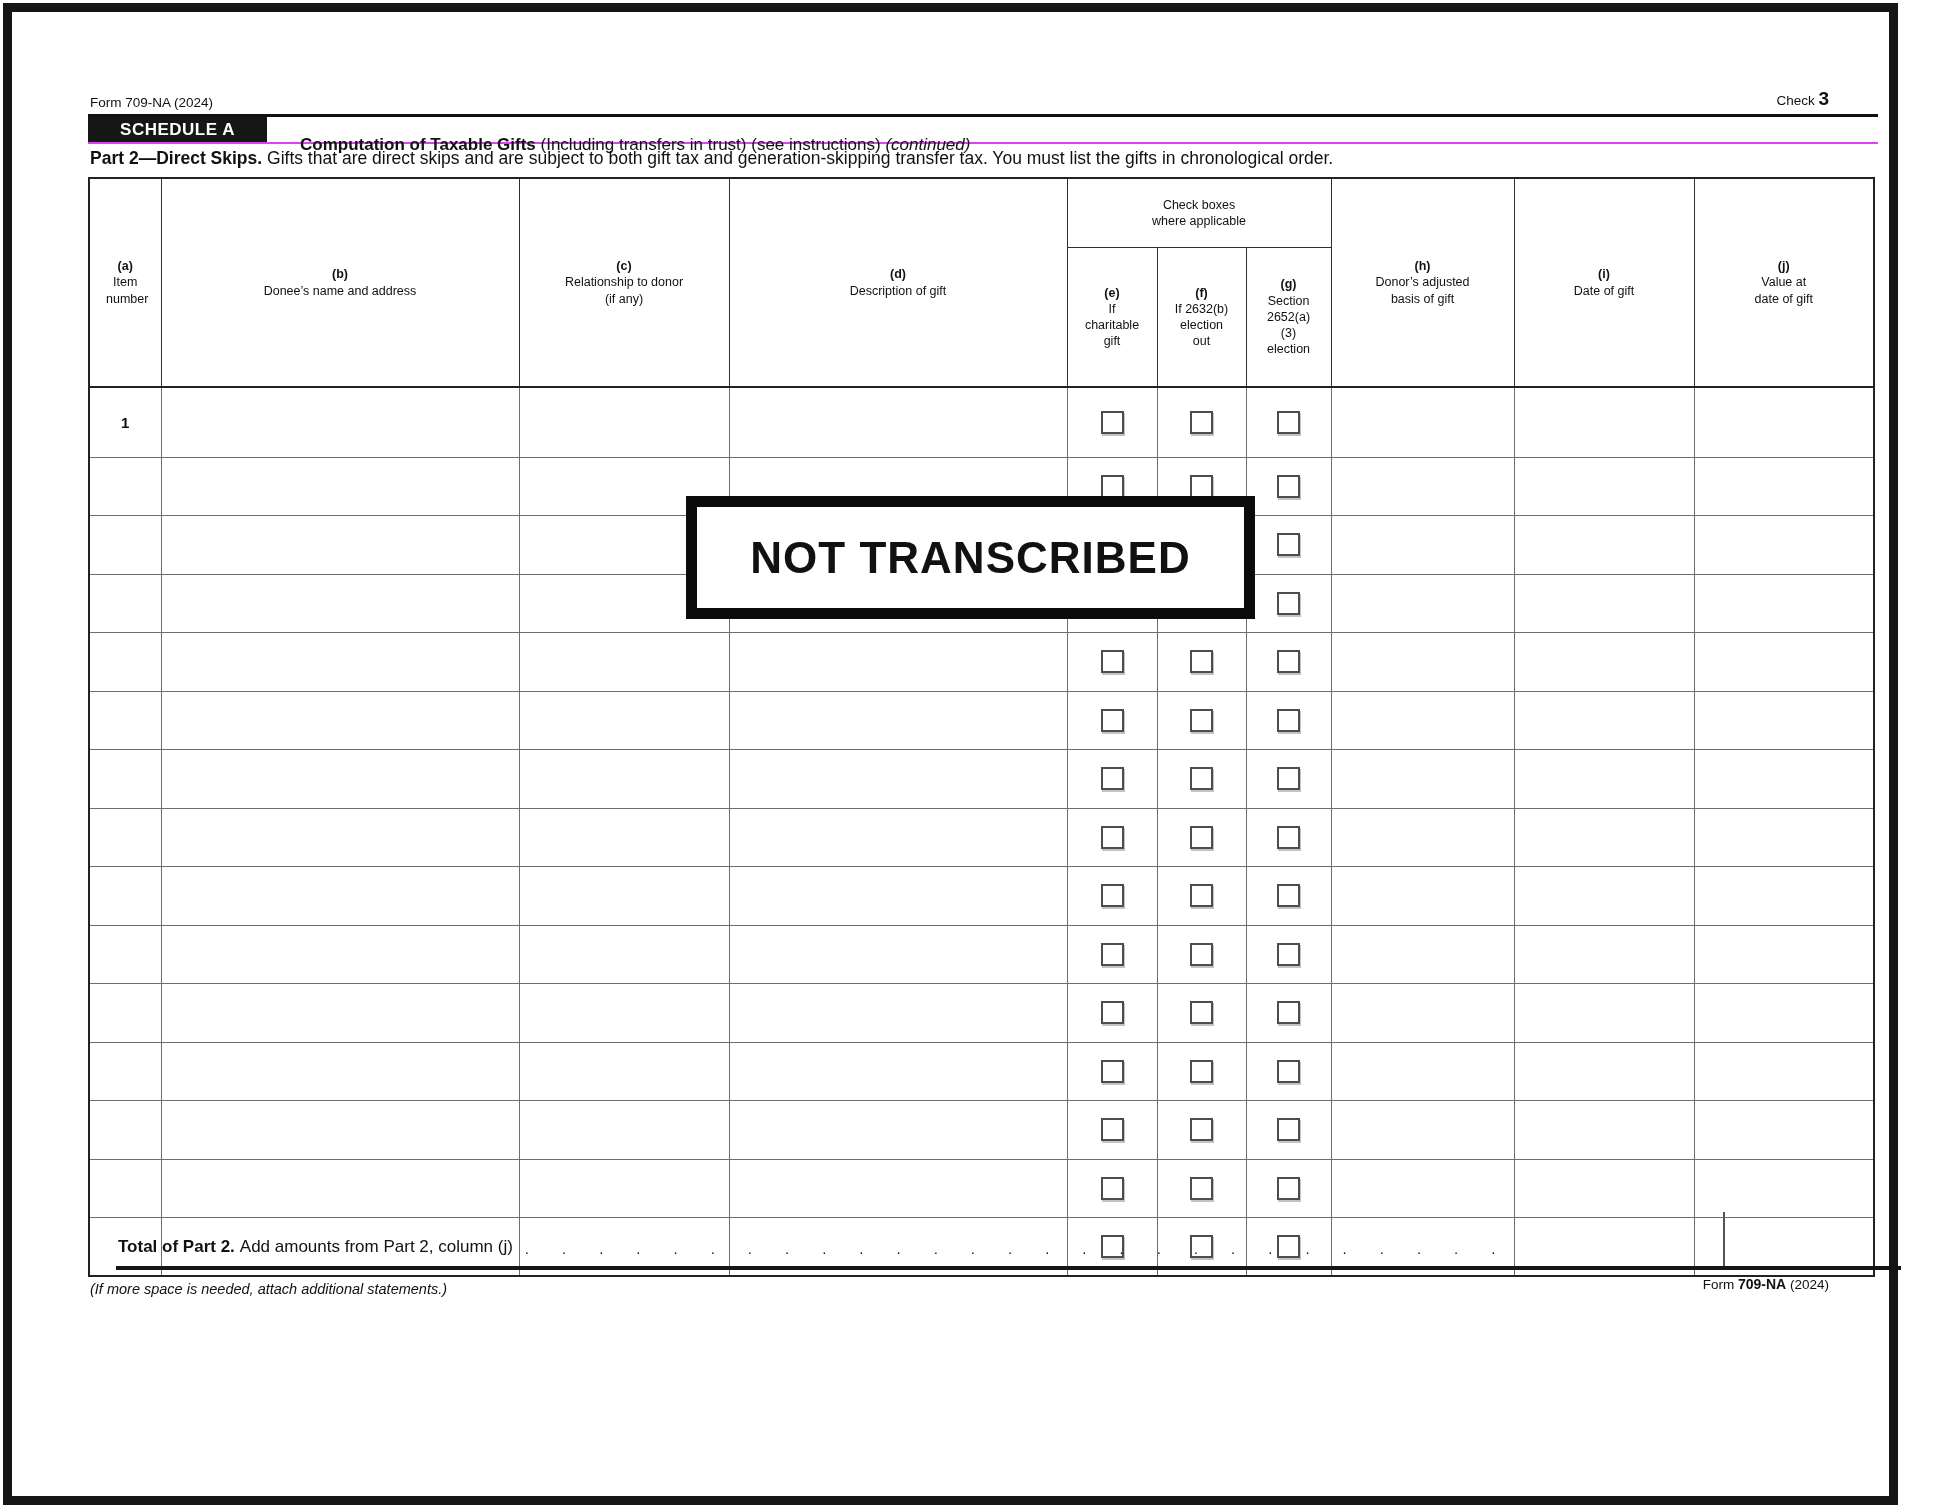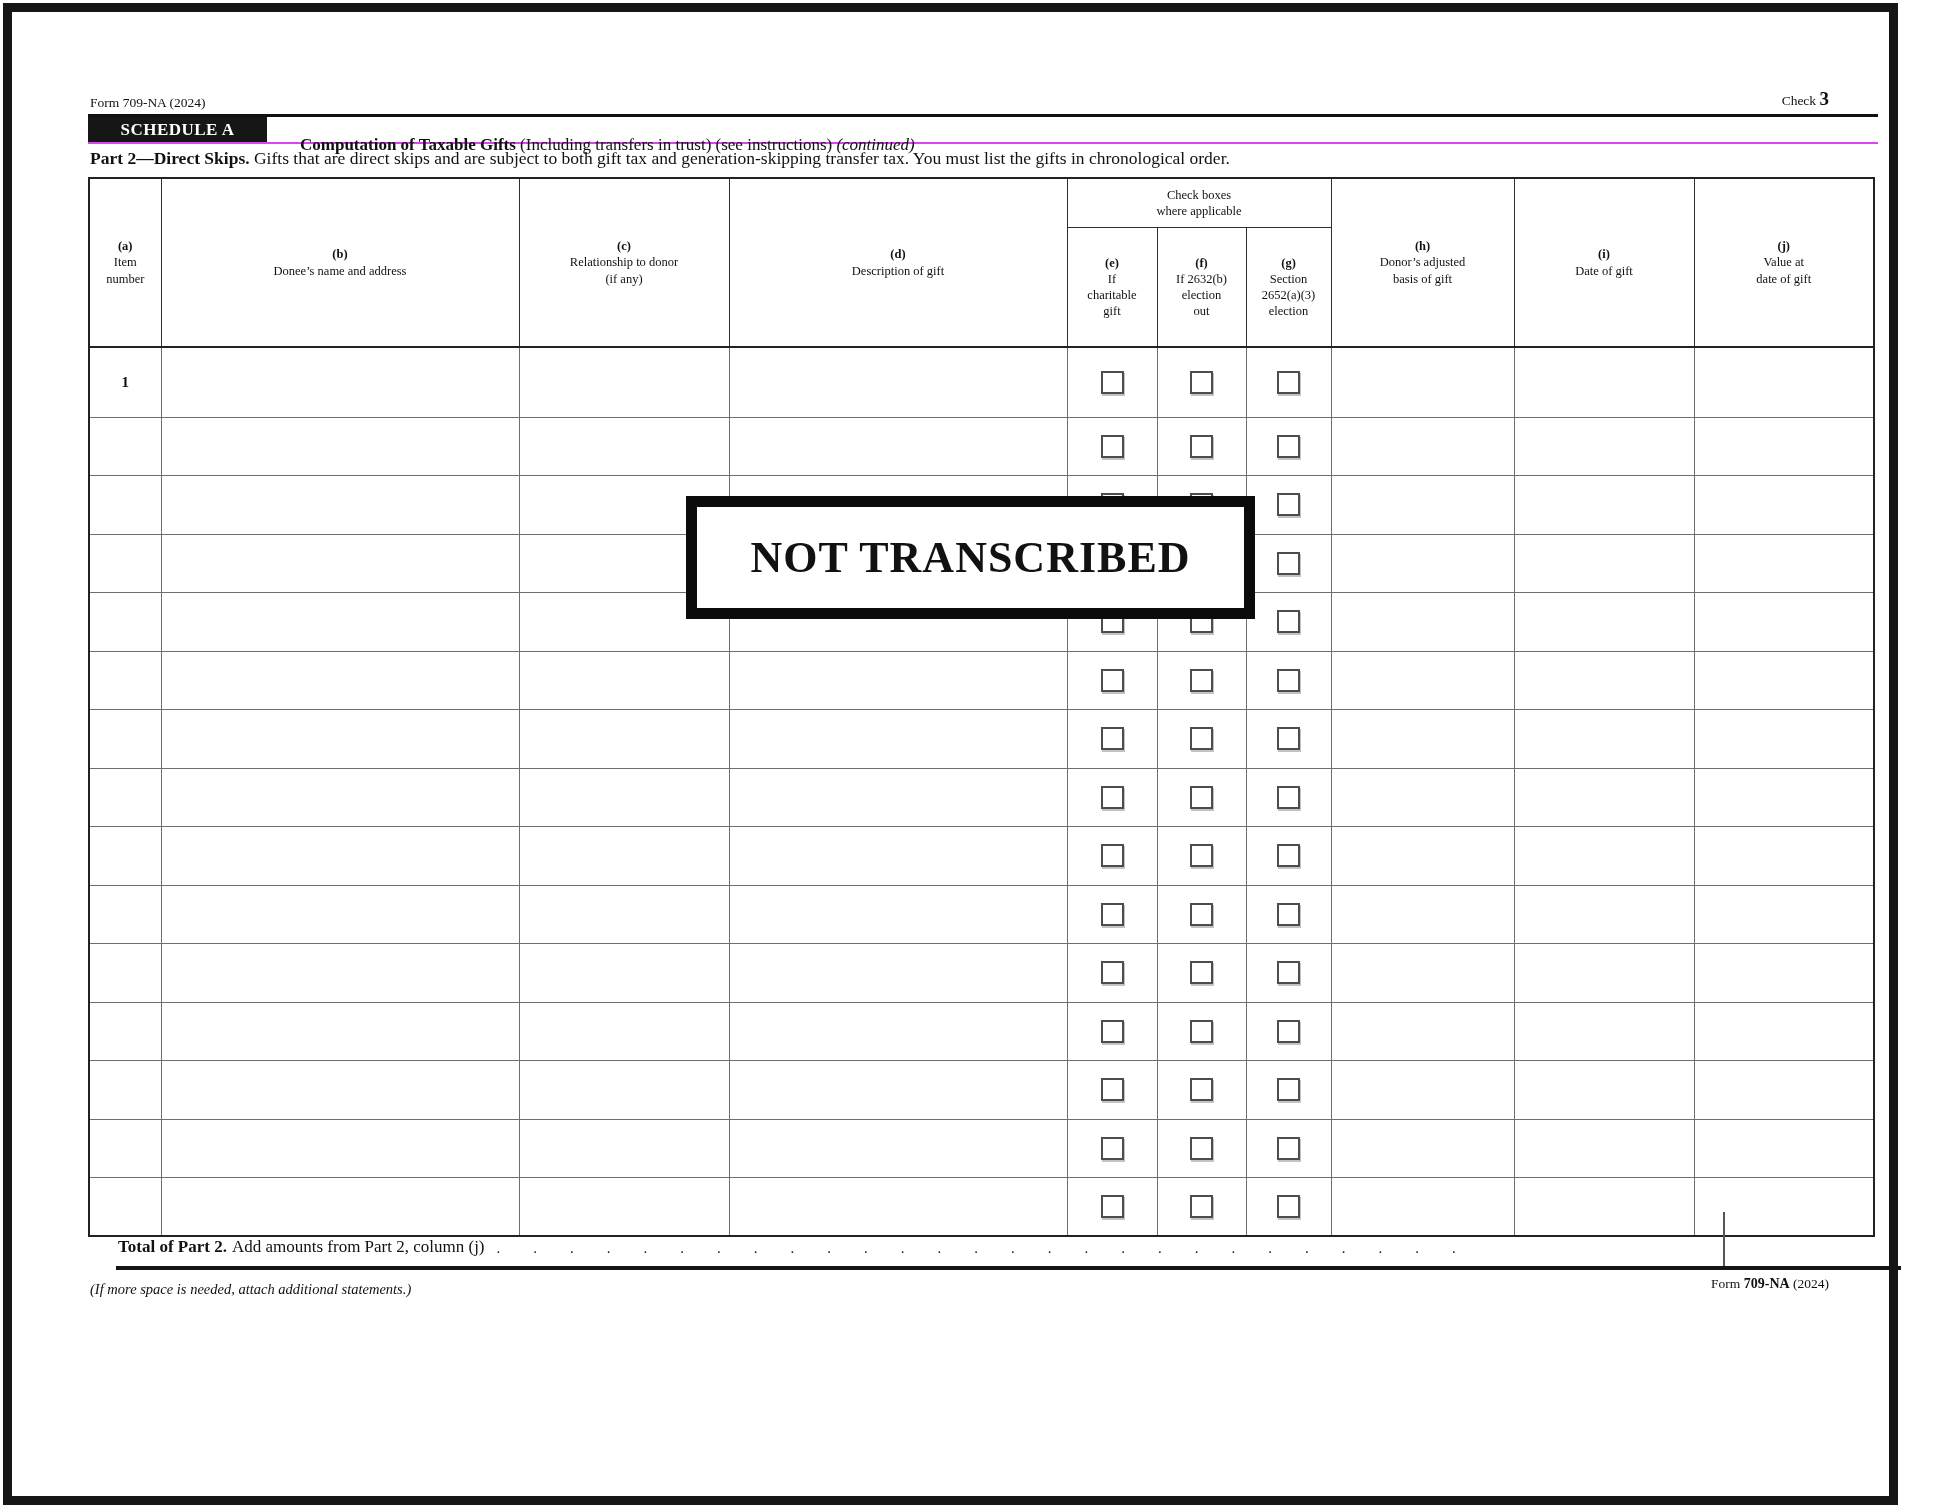--- a/index.html
+++ b/index.html
@@ -1,18 +1,18 @@
 <!DOCTYPE html>
 <html><head>
 <meta charset="utf-8">
 <style>
   html,body { margin:0; padding:0; background:#ffffff; }
   .sheet {
     position:relative; width:1901px; height:1508px; background:#ffffff;
-    font-family:Liberation Serif, serif; color:#111;
+    font-family:Liberation Sans, sans-serif; color:#111;
     overflow:hidden;
   }
   .frame { position:absolute; inset:3px; border:9px solid #161616; pointer-events:none; }
 
   
   .form-id { position:absolute; left:90px; top:95px; font-size:13.5px; }
   .page-no { position:absolute; right:72px; top:88px; font-size:13.5px; }
   .page-no b { font-size:19px; font-weight:700; }
 
   
@@ -30,21 +30,21 @@
   .part2-line b { font-weight:700; }
 
   
   table.gifts {
     position:absolute; left:88px; top:177px; width:1787px;
     border-collapse:collapse; table-layout:fixed;
     border:2px solid #222;
   }
   table.gifts th {
     border:1px solid #2e2e2e; font-weight:400; font-size:12.5px; line-height:1.3;
-    text-align:center; vertical-align:middle; padding:6px;
+    text-align:center; vertical-align:middle; padding:16px;
   }
   table.gifts thead { border-bottom:2px solid #161616; }
   table.gifts th .col-letter { font-weight:700; display:block; }
   table.gifts th.group-hd { height:36px; font-size:12.5px; }
   table.gifts tbody td {
     border:1px solid #6e6e6e; padding:0; text-align:center; vertical-align:middle;
   }
   table.gifts tbody tr.first td { border-top:2px solid #222; }
   td.item-no { font-weight:700; font-size:15px; }
   .checkbox {

